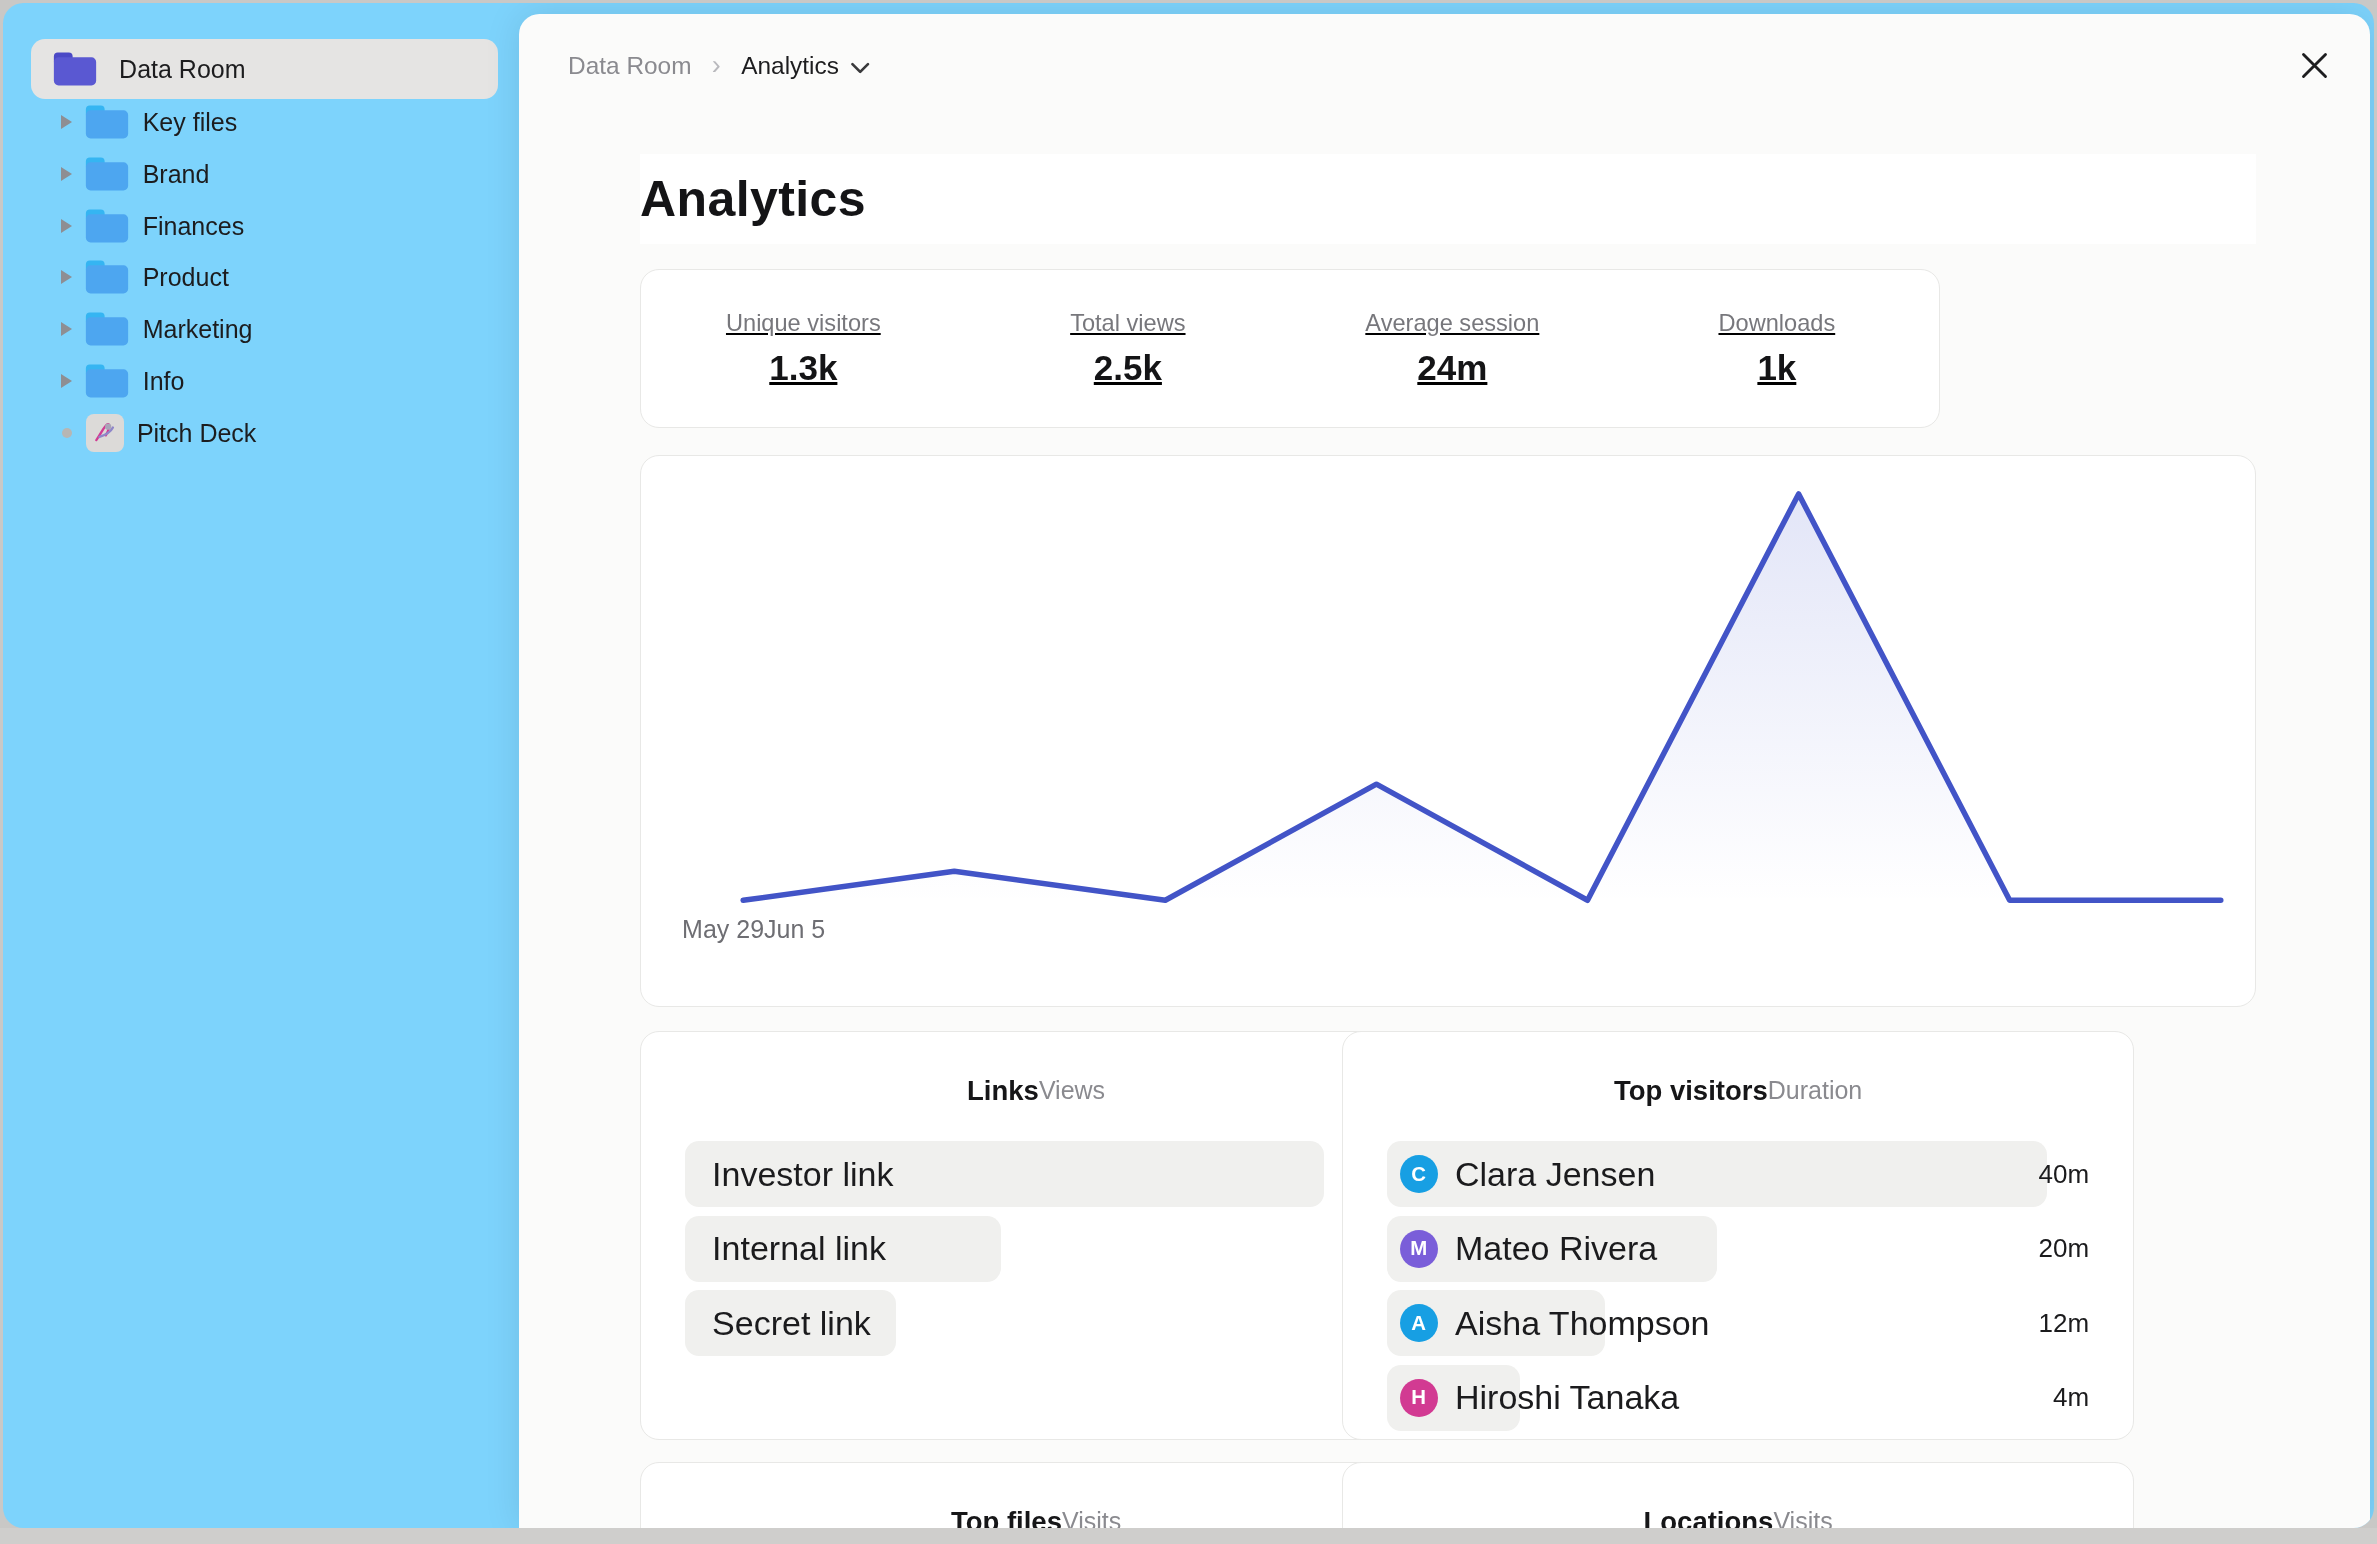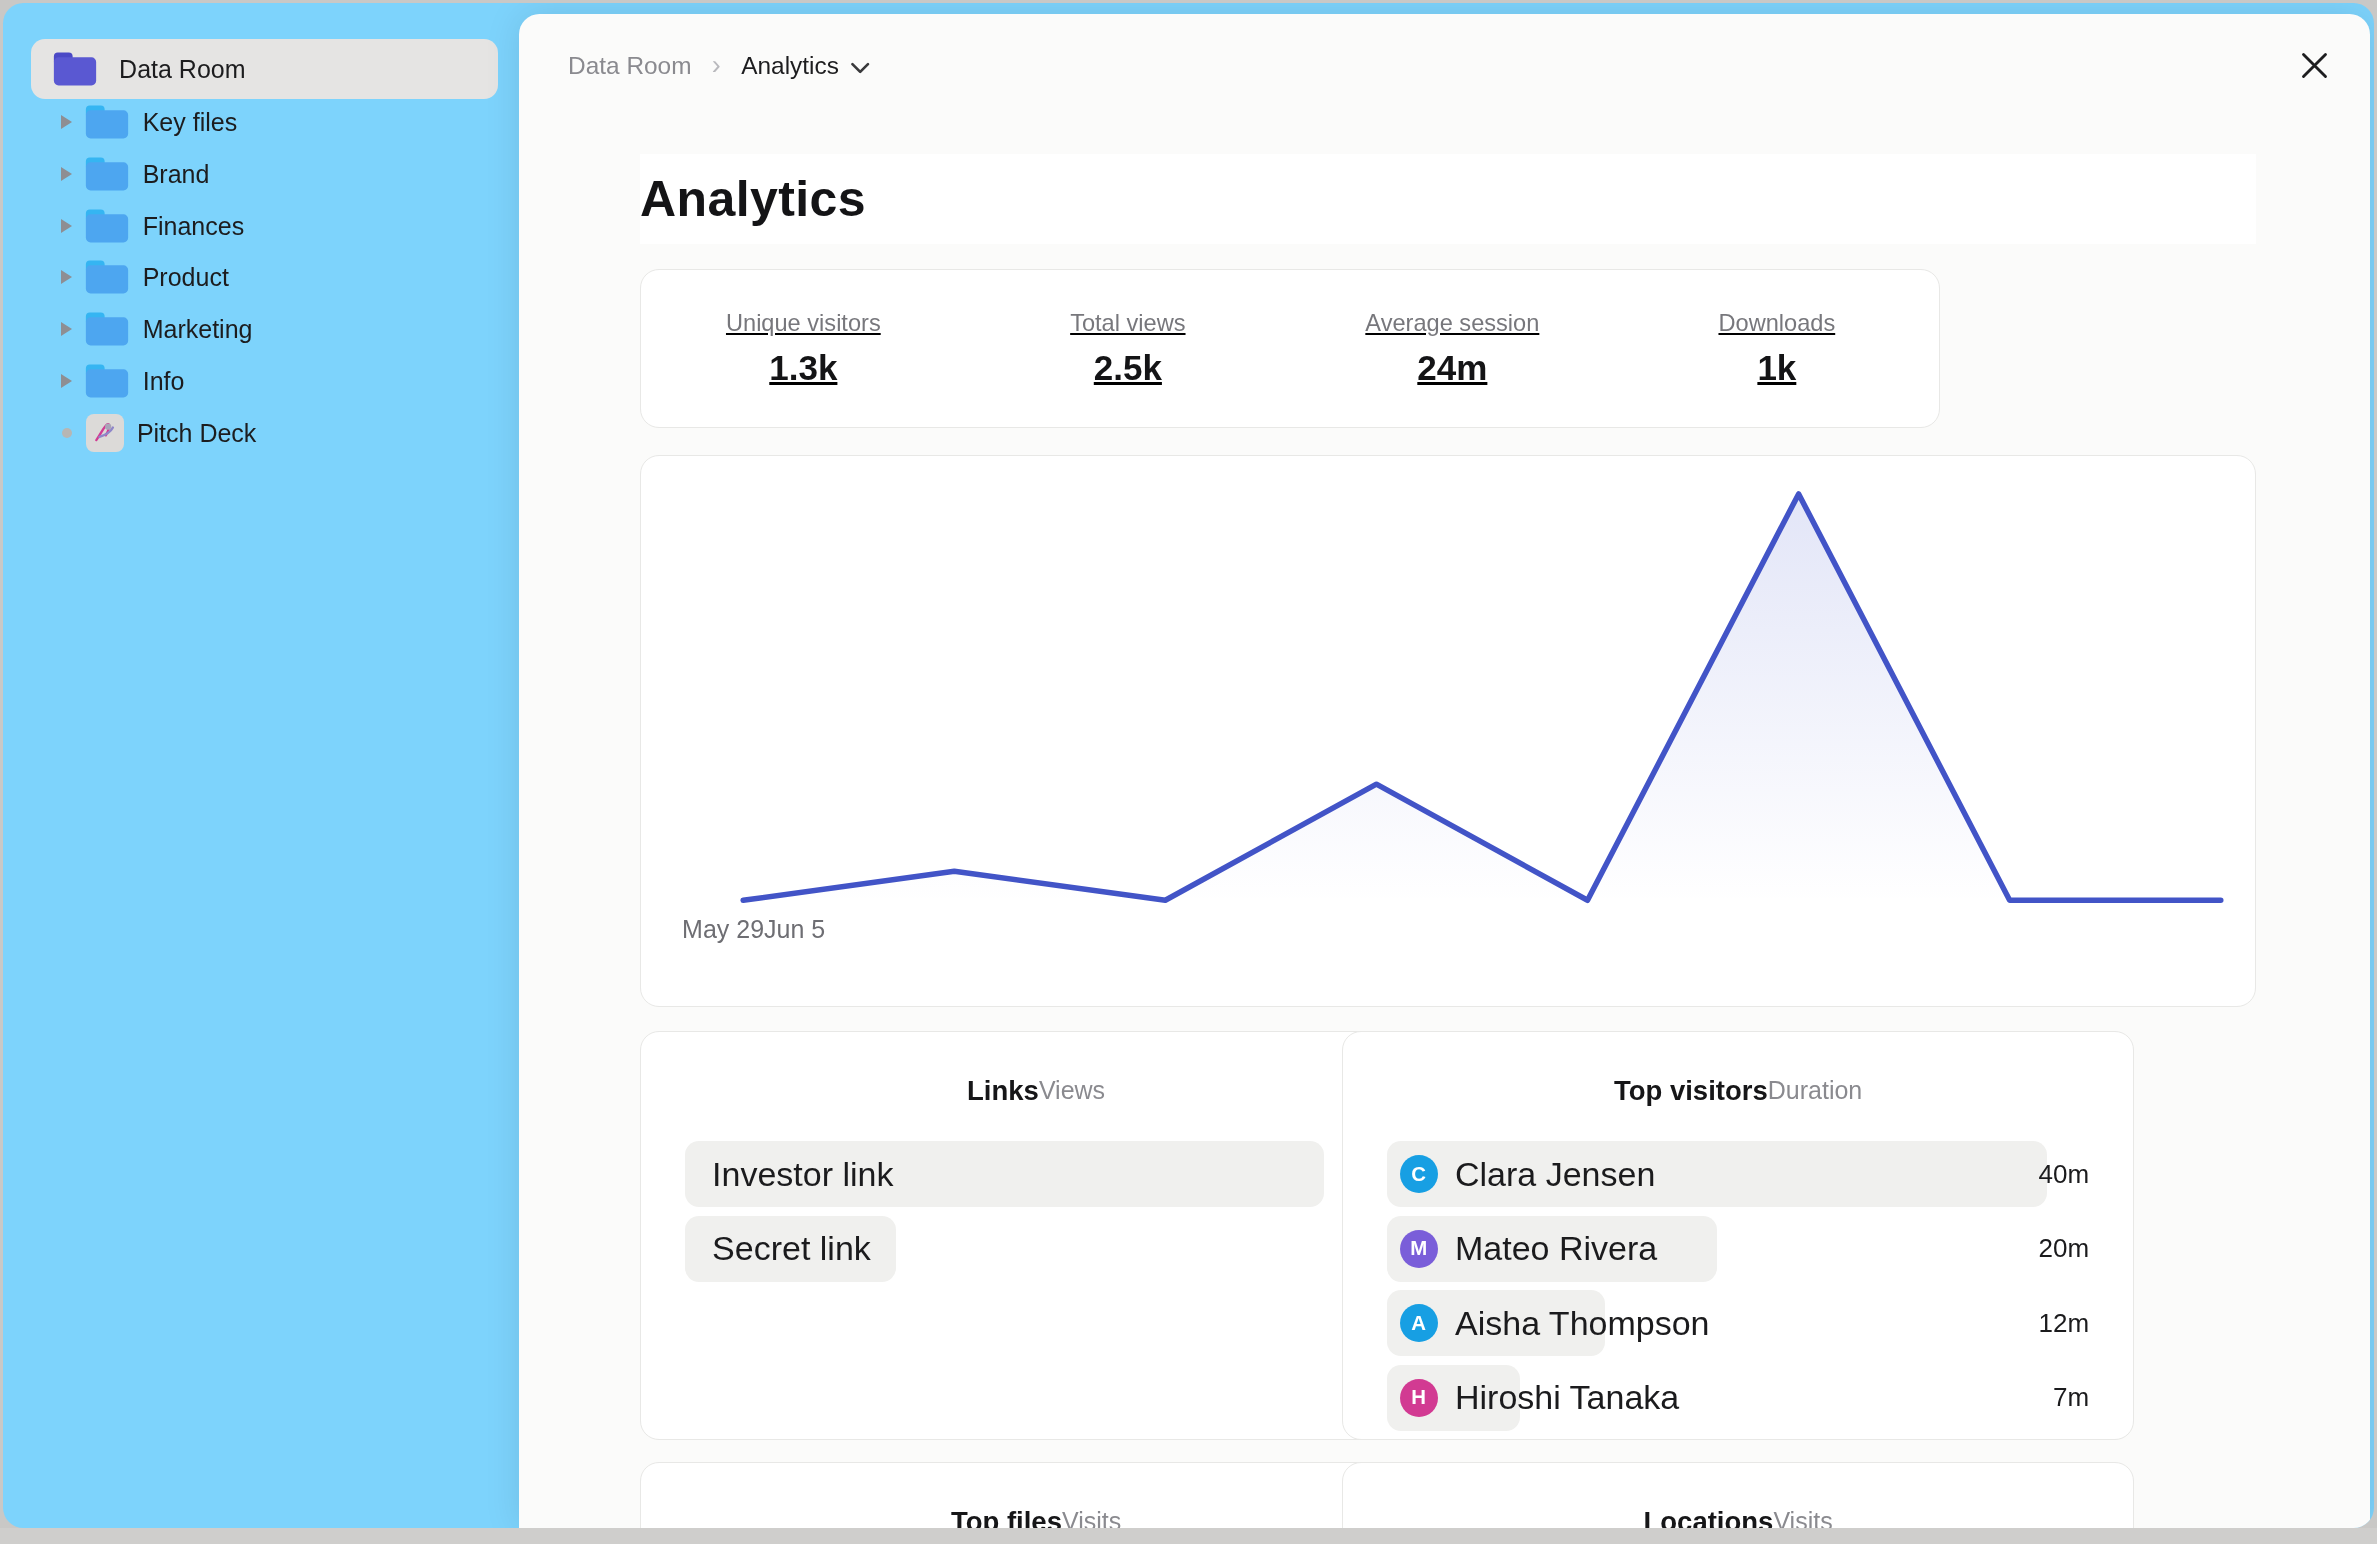--- a/index.html
+++ b/index.html
@@ -203,20 +203,26 @@
           <span class="sec-valhead">Views</span>
         </div>
         <div class="rows" id="link-rows">
             <div class="brow">
               <div class="bbar link" style="width: 91%;">
                 <span class="blabel">Investor link</span>
               </div>
               <span class="bval">56</span>
             </div>
             <div class="brow">
+              <div class="bbar link" style="width: 45%;">
+                <span class="blabel">Internal link</span>
+              </div>
+              <span class="bval">15</span>
+            </div>
+            <div class="brow">
               <div class="bbar link" style="width: 30%;">
                 <span class="blabel">Secret link</span>
               </div>
               <span class="bval">5</span>
             </div>
           </div>
       </div>
 
       <div class="content card halfcard right">
         <div class="sec-head">
@@ -243,21 +249,21 @@
                 <span class="avatar" style="background: rgb(23, 159, 227);">A</span>
                 <span class="blabel">Aisha Thompson</span>
               </div>
               <span class="bval">12m</span>
             </div>
             <div class="brow">
               <div class="bbar person" style="width: 19%;">
                 <span class="avatar" style="background: rgb(210, 58, 146);">H</span>
                 <span class="blabel">Hiroshi Tanaka</span>
               </div>
-              <span class="bval">7m</span>
+              <span class="bval">4m</span>
             </div>
           </div>
       </div>
 
       <div class="content card bottomcard">
         <div class="sec-head">
           <span class="sec-title">Top files</span>
           <span class="sec-valhead">Visits</span>
         </div>
       </div>

